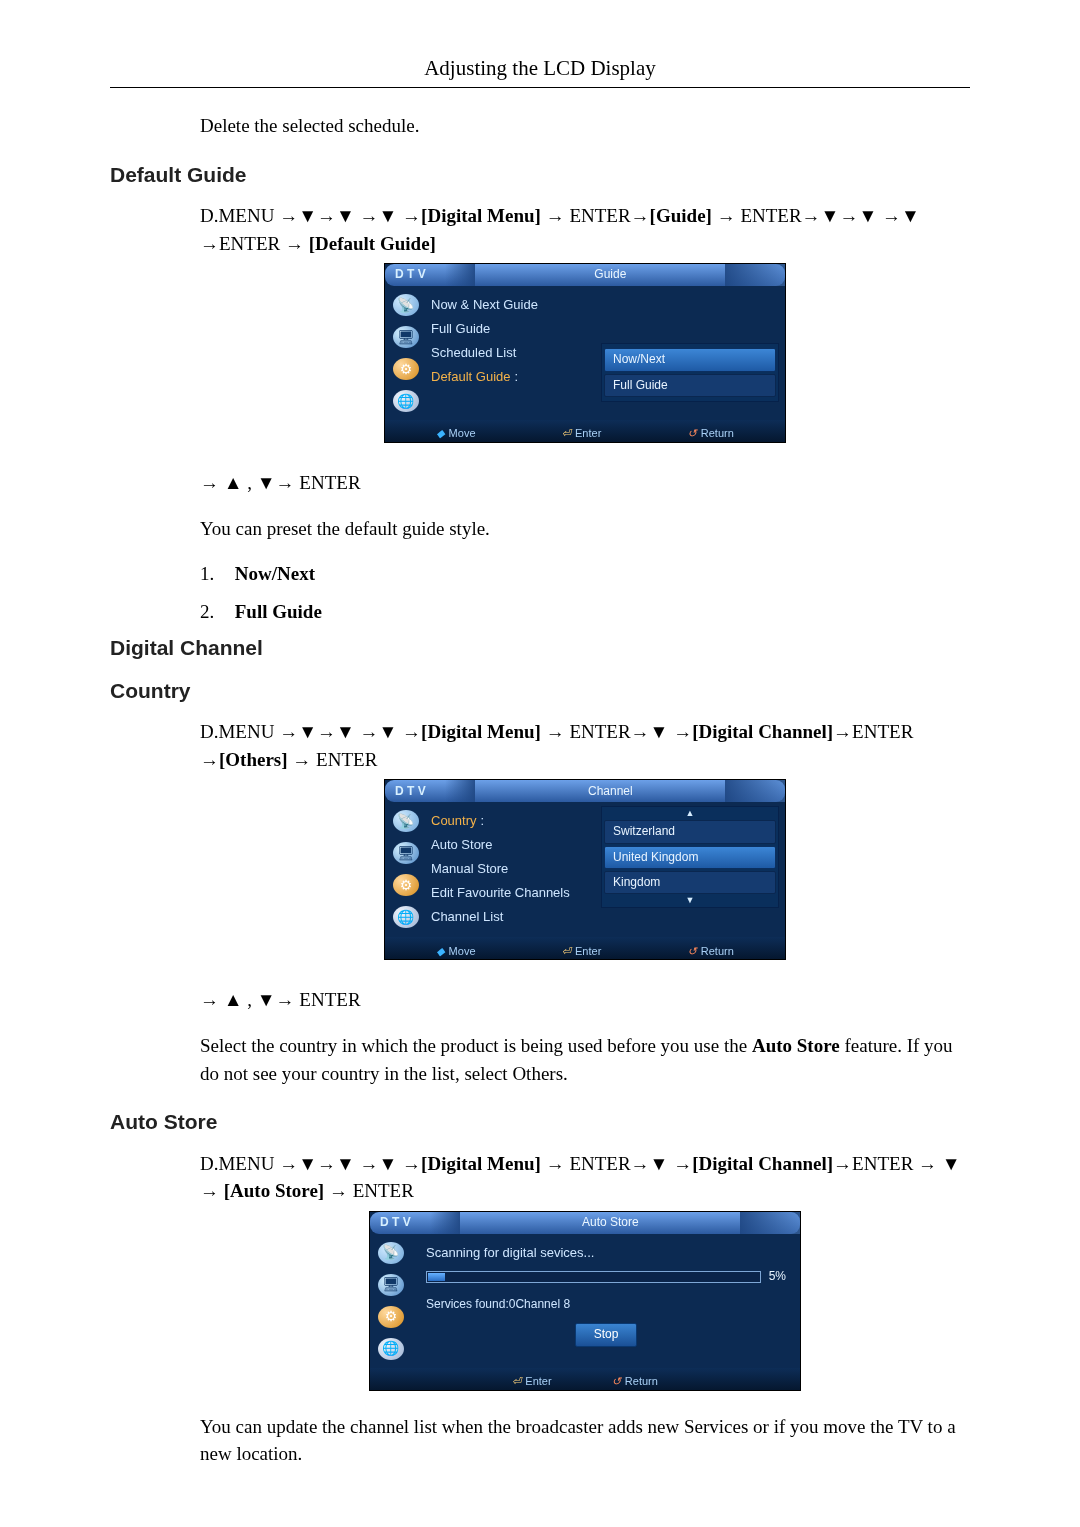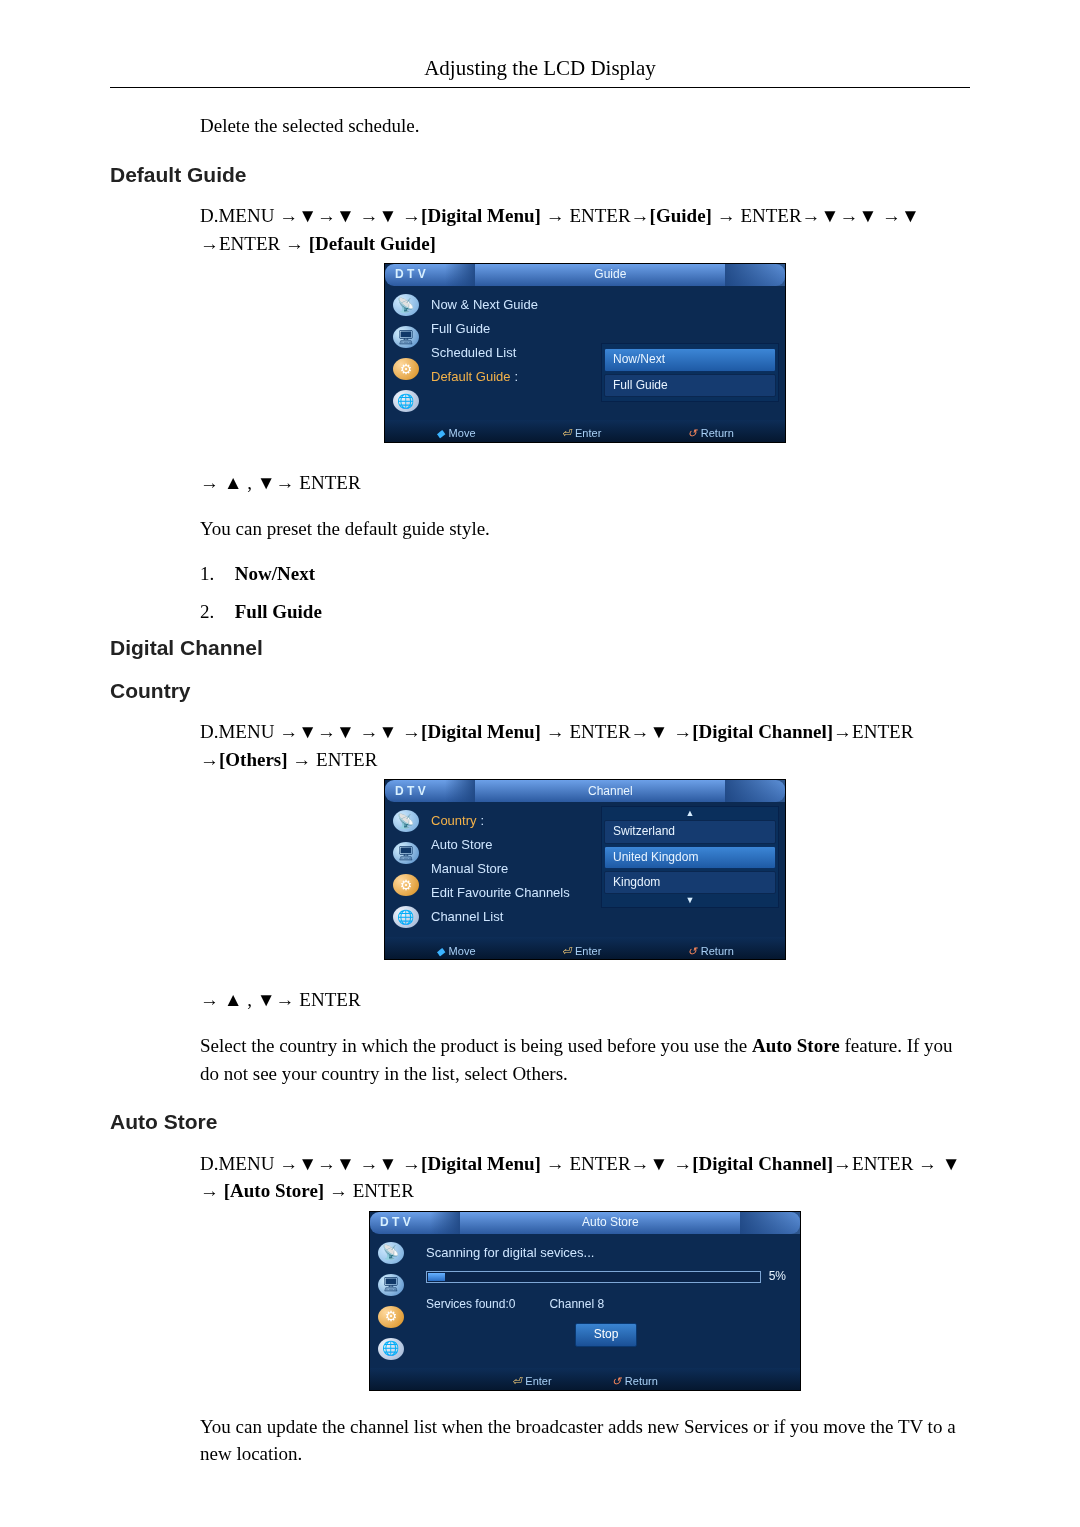--- a/index.html
+++ b/index.html
@@ -46,21 +46,21 @@
   .icon-move::before{content:"◆";color:#3bb4ff;}
   .icon-enter::before{content:"⏎";color:#ffd37a;}
   .icon-return::before{content:"↺";color:#ff8a5b;}
   
   
   .osd.auto .osd-menu{flex:1;padding:10px 14px;}
   .progress-wrap{display:flex;align-items:center;gap:8px;margin:6px 0 10px;}
   .progress{flex:1;height:10px;border:1px solid #7ea7d6;background:#0a244a;position:relative;}
   .progress-bar{position:absolute;left:1px;top:1px;bottom:1px;background:linear-gradient(#66b1ff,#2a6ec5);}
   .progress-pct{color:#e8f4ff;font-size:12px;}
-  .svc-row{display:flex;justify-content:flex-start;gap:34px;color:#cfe6ff;font-size:12px;margin-bottom:10px;}
+  .svc-row{display:flex;justify-content:flex-start;color:#cfe6ff;font-size:12px;margin-bottom:10px;}
   .stop-row{display:flex;justify-content:center;margin:6px 0 4px;}
   .stop-btn{background:linear-gradient(#3a84d1,#1a5096);border:1px solid #0a3870;color:#fff;padding:2px 18px;border-radius:2px;font-size:12px;}
   
   .caret-up,.caret-down{display:block;text-align:center;color:#d8eeff;font-size:9px;line-height:9px;}
   .country-submenu{flex:1;padding:4px 6px 6px 0;}
   
   .last{margin-bottom:30px;}
 </style>
 </head>
 <body>

